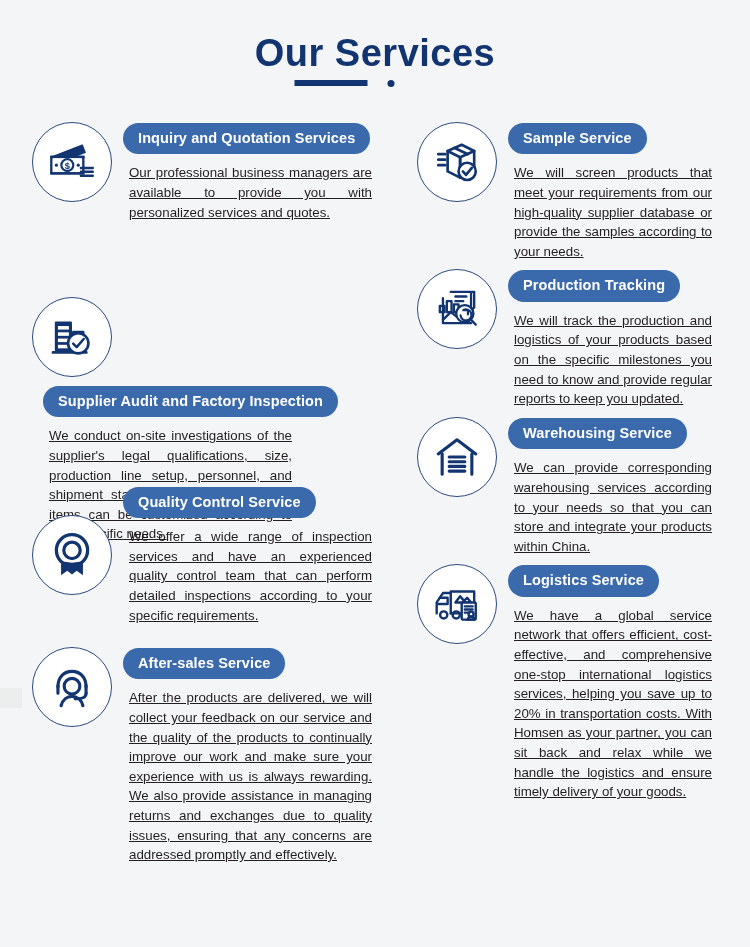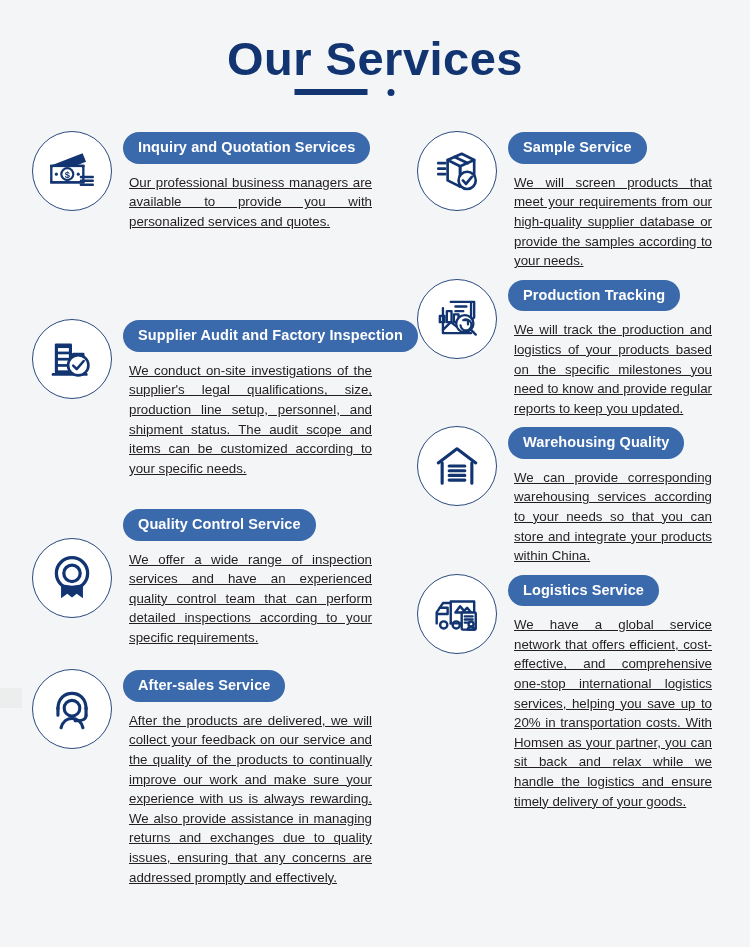--- a/index.html
+++ b/index.html
@@ -28,21 +28,21 @@
     width: 22px;
     height: 20px;
     background: #eceded;
   }
   .header {
     text-align: center;
     padding-top: 34px;
   }
   .header h1 {
     margin: 0;
-    font-size: 47px;
+    font-size: 38px;
     font-weight: bold;
     color: #123571;
     letter-spacing: 0.5px;
     line-height: 1.05;
   }
   .header-underline-wrap {
     position: relative;
     height: 16px;
     margin-top: 2px;
   }
@@ -128,21 +128,21 @@
     color: #231f20;
     text-align: justify;
     text-justify: inter-word;
     text-decoration: underline;
   }
   .col-left .desc { width: 243px; }
   .col-right .desc { width: 198px; }
 
   
   .col-left .card.r1 { margin-top: 0px; }
-  .col-left .card.r2 { margin-top: 13px; }
+  .col-left .card.r2 { margin-top: 0px; flex-direction: column; }
   .col-left .card.r3 { margin-top: 0px; align-items: center; }
   .col-left .card.r4 { margin-top: 0px; justify-content: center; }
 </style>
 </head>
 <body>
 
 <div class="page">
 
   <div class="edge-artifact"></div>
 
@@ -286,21 +286,21 @@
 
       <div class="card r3">
         <div class="icon-circle">
           <svg width="50" height="50" viewBox="0 0 64 64" fill="none" stroke="#123571" stroke-width="4" stroke-linecap="round" stroke-linejoin="round">
             <path d="M8 28 L32 10 L56 28"></path>
             <path d="M13 28 L13 54 M51 28 L51 54"></path>
             <path d="M22 32 L42 32 M22 38 L42 38 M22 44 L42 44 M22 50 L42 50"></path>
           </svg>
         </div>
         <div class="card-body">
-          <span class="badge">Warehousing Quality</span>
+          <span class="badge">Warehousing Service</span>
           <p class="desc">We can provide corresponding warehousing services according to your needs so that you can store and integrate your products within China.</p>
         </div>
       </div>
 
       <div class="card r4 tall">
         <div class="icon-circle">
           <svg width="50" height="50" viewBox="0 0 64 64" fill="none" stroke="#123571" stroke-width="3.1" stroke-linecap="round" stroke-linejoin="round">
             <path d="M6 44 L6 30 L14 18 L24 18 L24 44"></path>
             <path d="M10 24 L20 24 L20 32 L8 32"></path>
             <path d="M24 16 L54 16 L54 44 L24 44"></path>

